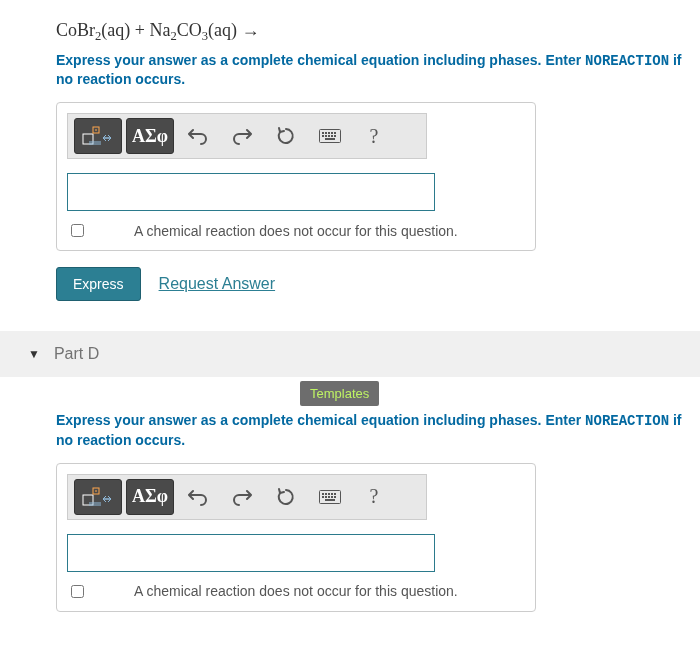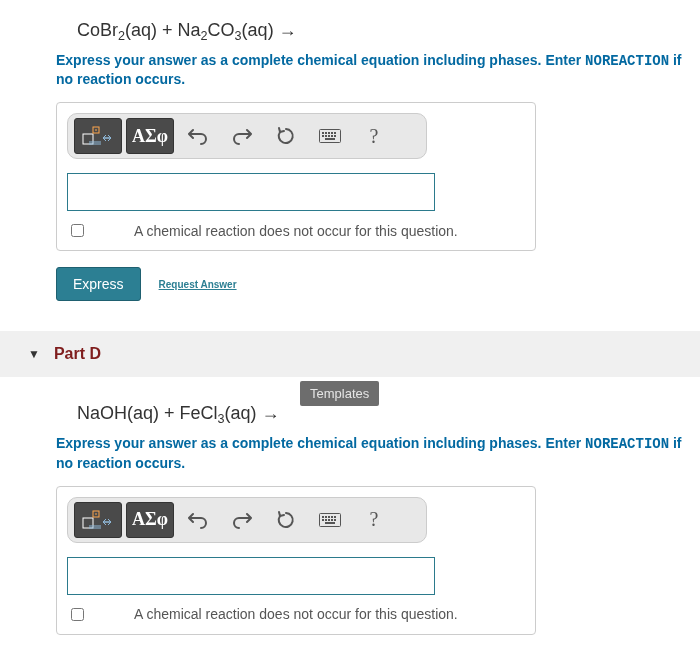--- a/index.html
+++ b/index.html
@@ -6,44 +6,43 @@
   body {
     margin: 0;
     font-family: Arial, Helvetica, sans-serif;
     font-size: 14px;
     color: #333;
     background: #fff;
     width: 700px;
   }
   .wrapper { padding: 20px 0 0 56px; }
   .equation {
-    font-family: Liberation Sans, sans-serif;
+    font-family: Liberation Serif, serif;
     font-size: 18px;
     color: #333;
     margin-bottom: 10px;
-    margin-left: 21px;
   }
   sub { font-size: 0.7em; vertical-align: baseline; position: relative; top: 0.3em; }
   .instruction { font-weight: bold; color: #0369a1; margin: 8px 0 14px 0; line-height: 1.3; }
   .instruction .mono { font-family: "Courier New", monospace; }
 
   .answer-box {
     border: 1px solid #ccc;
     border-radius: 4px;
     width: 480px;
     padding: 10px;
     background: #fff;
   }
   .toolbar {
     display: flex;
     align-items: center;
     gap: 0;
     background: #e8e8e8;
     border: 1px solid #ccc;
-    border-radius: 10px;
+    border-radius: 0;
     padding: 4px;
     width: 360px;
     height: 46px;
     text-align: right;
   }
   .tool-btn {
     width: 40px;
     height: 36px;
     display: flex;
     align-items: center;
@@ -88,46 +87,46 @@
     color: #fff;
     border: 1px solid #1f6070;
     border-radius: 3px;
     font-size: 14px;
     padding: 8px 16px;
     cursor: pointer;
   }
   .request-link {
     margin-left: 18px;
     color: #2c7f93;
-    font-weight: bold;
+    font-weight: normal;
     text-decoration: underline;
-    font-size: 10px;
+    font-size: 16px;
     cursor: pointer;
   }
 
   .part-header-band {
     background: #f0f0f0;
     width: 700px;
     margin-left: -56px;
     padding: 14px 0 14px 28px;
     display: flex;
     align-items: center;
     margin-top: 30px;
   }
   .part-header-band .caret {
     color: #333;
     font-size: 12px;
     margin-right: 14px;
   }
-  .part-header-band .part-title { font-weight: bold; font-size: 16px; color: #7f1d1d; }
+  .part-header-band .part-title { font-weight: normal; font-size: 16px; color: #737373; }
 
   .tooltip {
     position: absolute;
     background: #6d6d6d;
-    color: #e5e5e5;
+    color: #bef264;
     font-size: 13px;
     padding: 5px 10px;
     border-radius: 2px;
     white-space: nowrap;
   }
   .section-d { position: relative; padding-top: 26px; }
 </style>
 </head>
 <body>
 
@@ -201,21 +200,20 @@
   </div>
 
   <div class="part-header-band">
     <span class="caret">▼</span>
     <span class="part-title">Part D</span>
   </div>
 
   <div class="section-d">
     <div class="tooltip" style="left:244px; top:4px;">Templates</div>
 
-    <div class="equation">NaOH(aq) + FeCl<sub>3</sub>(aq) →</div>
     <div class="instruction">
       <span>Express your answer as a complete chemical equation including phases. Enter </span><span class="mono">NOREACTION</span><span> if no reaction occurs.</span>
     </div>
 
     <div class="answer-box">
       <div class="toolbar">
         <div class="tool-btn dark">
           <svg width="34" height="24" viewBox="0 0 34 24">
             <rect x="2" y="10" width="10" height="10" fill="none" stroke="#fff" stroke-width="1"></rect>
             <rect x="12" y="3" width="6" height="6" fill="none" stroke="#ffa64d" stroke-width="1"></rect>

